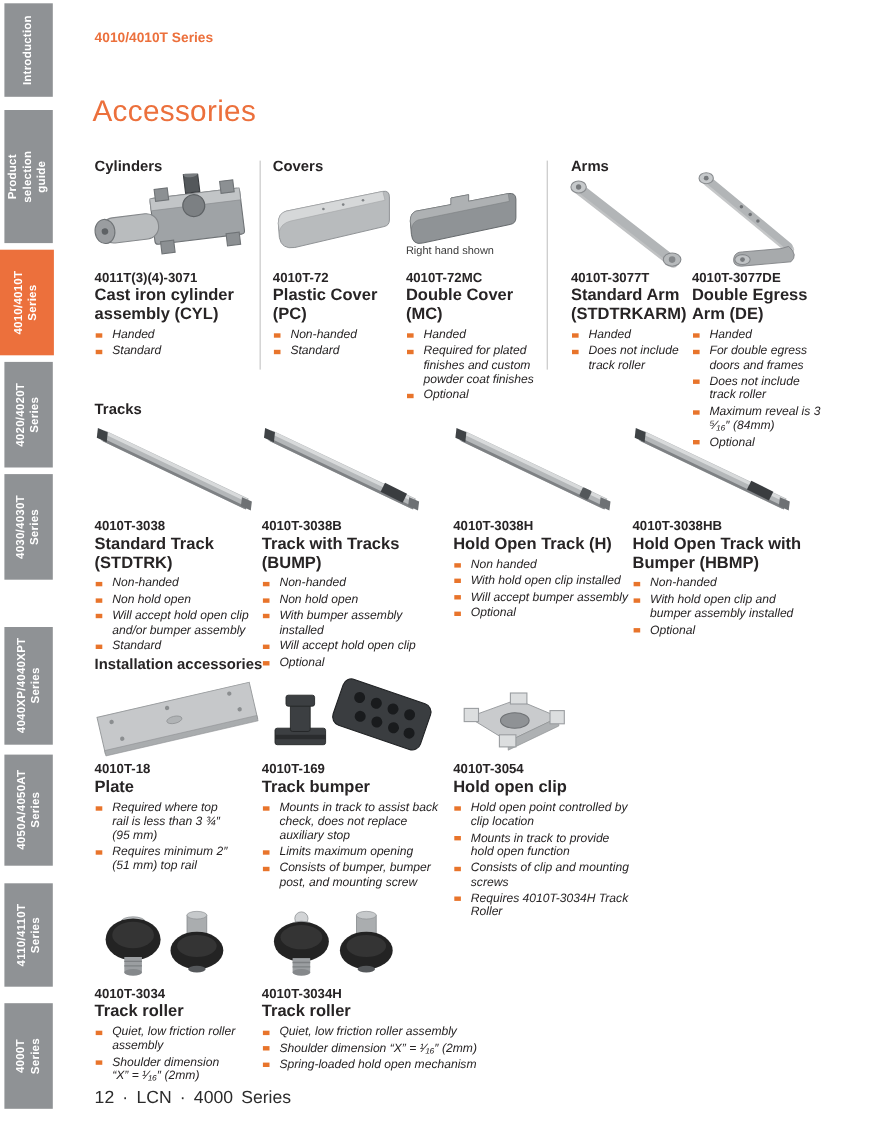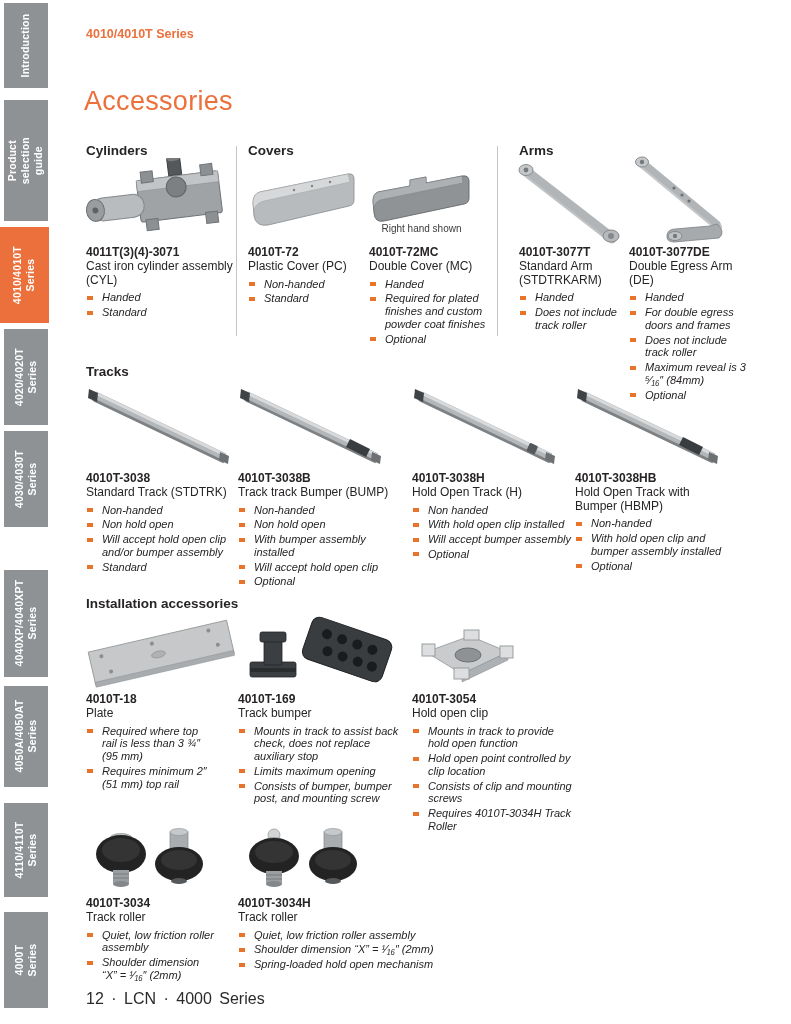--- a/index.html
+++ b/index.html
@@ -17,27 +17,27 @@
     transform:rotate(-90deg);color:#fff;font-weight:bold;font-size:10.5px;
     line-height:1.25;text-align:center;white-space:pre-line;letter-spacing:.2px;
   }
   
   .series-header{position:absolute;left:86px;top:27px;font-size:12.5px;font-weight:bold;color:#EC703C;}
   .page-title{position:absolute;left:84px;top:86px;font-size:27px;font-weight:400;color:#EC703C;letter-spacing:.3px;}
   .sec-h{position:absolute;font-size:13.5px;font-weight:bold;color:#272425;}
   .divider{position:absolute;width:1px;background:#C4C4C4;top:146px;height:190px;}
   .card{position:absolute;}
   .part{font-size:12px;font-weight:bold;line-height:1.15;}
-  .pname{font-size:12px;font-weight:normal;line-height:1.15;}
+  .pname{font-size:15px;font-weight:bold;line-height:1.15;}
   ul.bullets{list-style:none;margin:4px 0 0;padding:0;font-size:11px;}
   ul.bullets li{position:relative;padding-left:16px;margin-bottom:2px;line-height:1.16;font-style:italic;}
   ul.bullets li::before{
     content:"";position:absolute;left:1px;top:4.5px;width:6px;height:4px;background:#E8742B;
   }
-  .caption{position:absolute;font-size:10px;color:#3a3a3a;text-align:center;}
+  .caption{position:absolute;font-size:10px;color:#3a3a3a;text-align:left;}
   .img{position:absolute;}
   .img svg{display:block;width:100%;height:100%;}
   .footer{position:absolute;left:86px;top:990px;font-size:16px;color:#2b2b2b;word-spacing:3px;}
 </style>
 </head>
 <body>
 
 <div>
   <div class="tab" style="top:3px;height:85px">
     <span class="lbl">Introduction</span>
@@ -329,21 +329,21 @@
   <ul class="bullets">
       <li>Non-handed</li>
       <li>Non hold open</li>
       <li>Will accept hold open clip and/or bumper assembly</li>
       <li>Standard</li>
     </ul>
 </div>
 
 <div class="card" style="left:238px;top:472px;width:170px">
   <div class="part">4010T-3038B</div>
-  <div class="pname">Track track Bumper (BUMP)</div>
+  <div class="pname">Track with Tracks (BUMP)</div>
   <ul class="bullets">
       <li>Non-handed</li>
       <li>Non hold open</li>
       <li>With bumper assembly installed</li>
       <li>Will accept hold open clip</li>
       <li>Optional</li>
     </ul>
 </div>
 
 <div class="card" style="left:412px;top:472px;width:160px">
@@ -383,22 +383,22 @@
       <li>Mounts in track to assist back check, does not replace auxiliary stop</li>
       <li>Limits maximum opening</li>
       <li>Consists of bumper, bumper post, and mounting screw</li>
     </ul>
 </div>
 
 <div class="card" style="left:412px;top:693px;width:164px">
   <div class="part">4010T-3054</div>
   <div class="pname">Hold open clip</div>
   <ul class="bullets">
+      <li>Hold open point controlled by clip location</li>
       <li>Mounts in track to provide hold open function</li>
-      <li>Hold open point controlled by clip location</li>
       <li>Consists of clip and mounting screws</li>
       <li>Requires 4010T-3034H Track Roller</li>
     </ul>
 </div>
 
 <div class="card" style="left:86px;top:897px;width:130px">
   <div class="part">4010T-3034</div>
   <div class="pname">Track roller</div>
   <ul class="bullets">
       <li>Quiet, low friction roller assembly</li>

